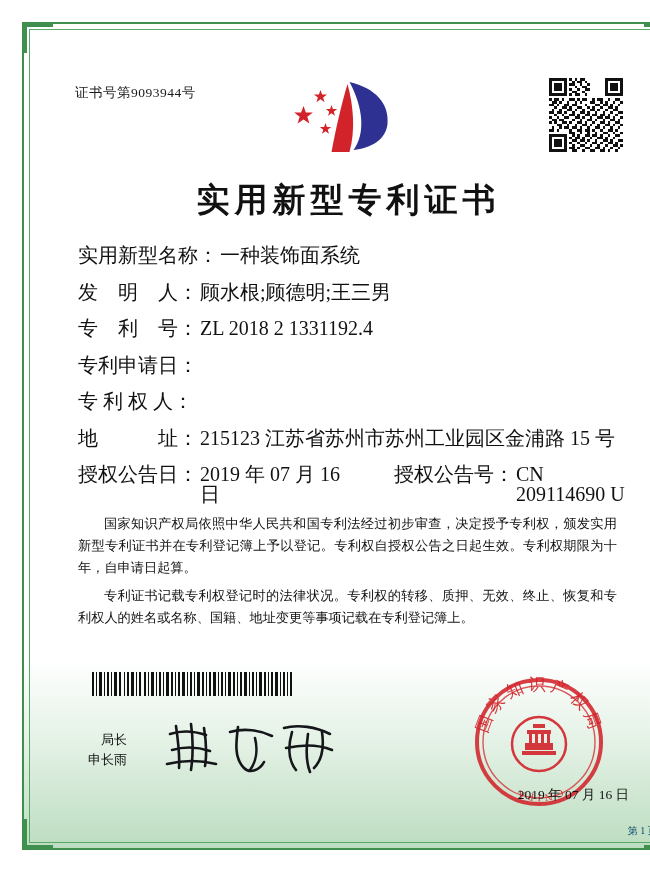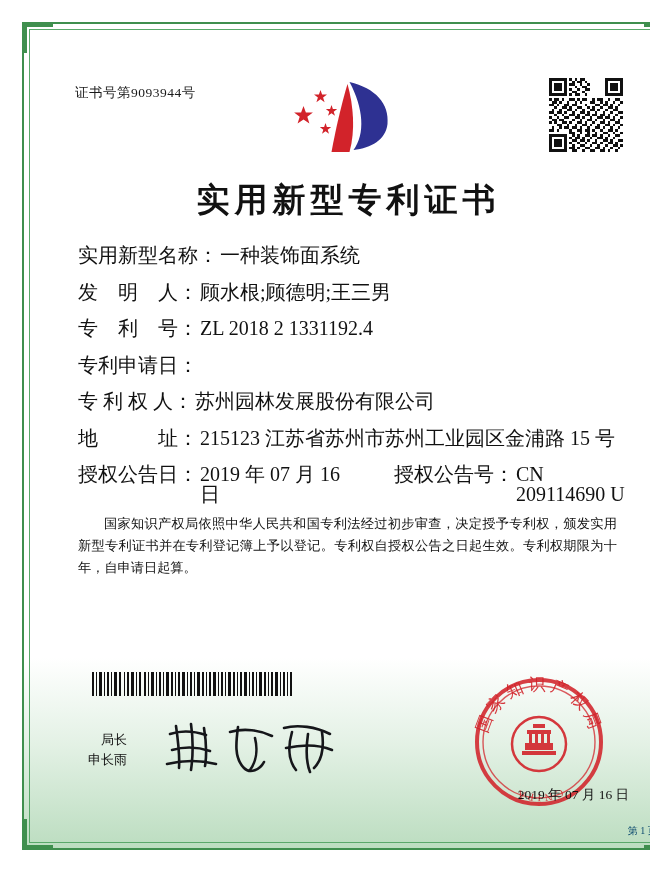--- a/index.html
+++ b/index.html
@@ -458,38 +458,38 @@
     </div>
     <div class="field-row">
       <span class="field-label">专　利　号：</span>
       <span class="field-value">ZL 2018 2 1331192.4</span>
     </div>
     <div class="field-row">
       <span class="field-label">专利申请日：</span>
     </div>
     <div class="field-row">
       <span class="field-label">专 利 权 人：</span>
-      <span class="field-value">苏州园林发展股份有限公司</span>
     </div>
     <div class="field-row">
       <span class="field-label">地　　　址：</span>
       <span class="field-value">215123 江苏省苏州市苏州工业园区金浦路 15 号</span>
     </div>
     <div class="field-row double">
       <span class="field-label">授权公告日：</span>
       <span class="field-value">2019 年 07 月 16 日</span>
       <span class="second-group">
         <span class="field-label">授权公告号：</span>
         <span class="field-value">CN 209114690 U</span>
       </span>
     </div>
   </div>
 
   <div class="paragraphs">
     <p>国家知识产权局依照中华人民共和国专利法经过初步审查，决定授予专利权，颁发实用新型专利证书并在专利登记簿上予以登记。专利权自授权公告之日起生效。专利权期限为十年，自申请日起算。</p>
+    <p>专利证书记载专利权登记时的法律状况。专利权的转移、质押、无效、终止、恢复和专利权人的姓名或名称、国籍、地址变更等事项记载在专利登记簿上。</p>
   </div>
 
   <svg class="barcode" viewBox="0 0 200 24" shape-rendering="crispEdges">
     <rect width="200" height="24" fill="#ffffff" opacity="0"></rect>
     <g fill="#111111">
       <rect x="0" y="0" width="2" height="24"></rect>
         <rect x="4" y="0" width="1" height="24"></rect>
       <rect x="7" y="0" width="3" height="24"></rect>
         <rect x="12" y="0" width="1" height="24"></rect>
       <rect x="15" y="0" width="2" height="24"></rect>

